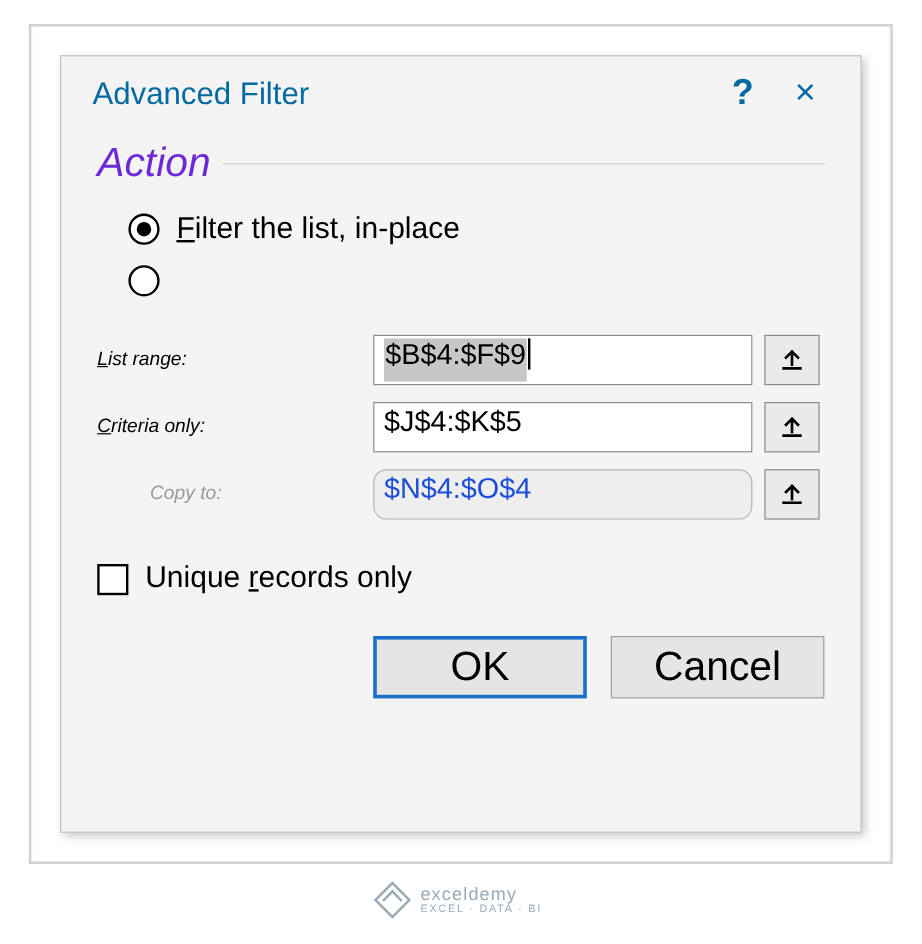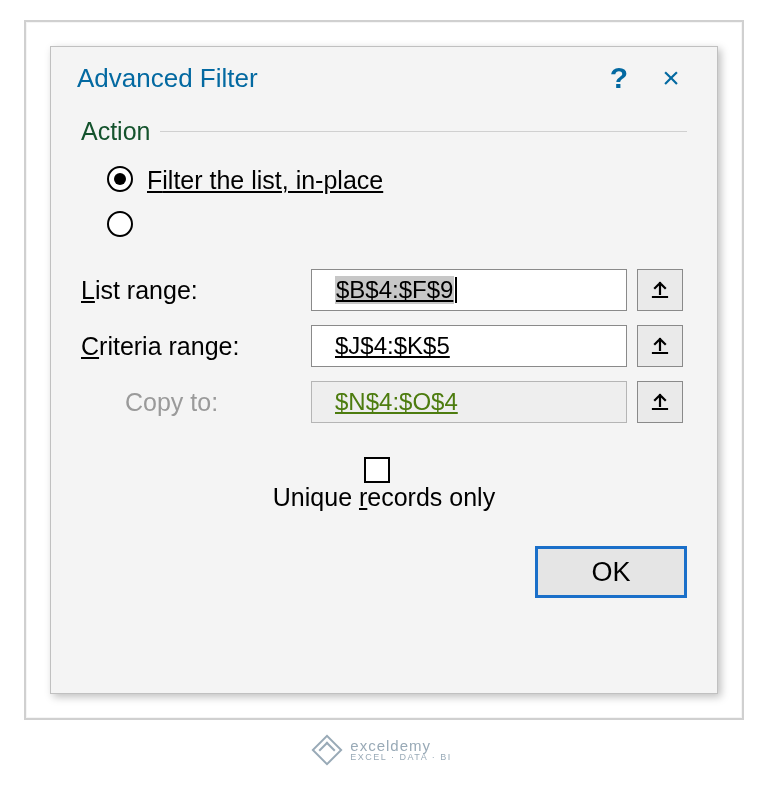--- a/index.html
+++ b/index.html
@@ -64,36 +64,37 @@
     display: flex;
     flex-direction: column;
   }
 
   .group-label-row {
     display: flex;
     align-items: center;
     margin-bottom: 12px;
   }
   .group-label {
-    font-size: 25px;
-    color: #14532d;
+    font-size: 34px;
+    color: #6d28d9;
     margin-right: 10px;
+    font-style: italic;
   }
   .group-line {
     flex: 1;
     height: 1px;
     background: #d0d0d0;
   }
 
   .radio-row {
     display: flex;
+    align-items: center;
     margin: 8px 0 8px 26px;
     font-size: 25px;
     color: #000;
-    text-decoration: underline;
   }
   .radio {
     width: 26px;
     height: 26px;
     border: 2px solid #000;
     border-radius: 50%;
     margin-right: 14px;
     display: flex;
     align-items: center;
     justify-content: center;
@@ -110,47 +111,47 @@
 
   .field-grid {
     margin-top: 24px;
     display: grid;
     grid-template-columns: 220px 1fr 50px;
     row-gap: 14px;
     column-gap: 10px;
     align-items: center;
   }
   .field-label {
-    font-size: 25px;
-    color: #000;
+    font-size: 16px;
+    color: #000;
+    font-style: italic;
   }
   .field-label.disabled { color: #9a9a9a; margin-left: 44px; }
   .field-input {
     height: 42px;
     border: 1.5px solid #8a8a8a;
     background: #fff;
     font-size: 24px;
-    padding: 2px 23px;
+    padding: 2px 8px;
     font-family: inherit;
     display: flex;
-    align-items: center;
-    color: #000;
-    text-decoration: underline;
+    color: #000;
   }
   .field-input.highlight {
     background: #fff;
   }
   .field-input.highlight .sel {
     background: #c7c7c7;
     padding: 0 1px;
   }
   .field-input.disabled {
     background: #eeeeee;
-    color: #4d7c0f;
+    color: #1d4ed8;
     border-color: #b5b5b5;
+    border-radius: 11px;
   }
   .cursor {
     display: inline-block;
     width: 1.5px;
     height: 26px;
     background: #000;
     vertical-align: middle;
     margin-left: 1px;
   }
   .range-btn {
@@ -160,43 +161,42 @@
     background: #eaeaea;
     display: flex;
     align-items: center;
     justify-content: center;
   }
   .range-btn svg { width: 20px; height: 20px; }
 
   .checkbox-row {
     margin-top: 34px;
     display: flex;
-    align-items: center;
+    align-items: flex-end;
     font-size: 25px;
     color: #000;
-    flex-direction: column;
   }
   .checkbox {
     width: 26px;
     height: 26px;
     border: 2px solid #000;
     background: #fff;
     margin-right: 14px;
   }
 
   .button-row {
     margin-top: 34px;
     display: flex;
     justify-content: flex-end;
     gap: 20px;
   }
   .btn {
-    width: 152px;
+    width: 178px;
     height: 52px;
-    font-size: 27px;
+    font-size: 34px;
     display: flex;
     align-items: center;
     justify-content: center;
     background: #e5e5e5;
     border: 1.5px solid #a0a0a0;
     color: #000;
   }
   .btn.primary {
     border: 3px solid #1a6fc9;
     background: #e5e5e5;
@@ -265,21 +265,21 @@
         <div class="field-input highlight">
             <span class="sel">$B$4:$F$9</span>
             <span class="cursor"></span>
           </div>
         <div class="range-btn">
           <svg viewBox="0 0 20 20">
               <path d="M10 3 L10 14 M10 3 L5 8 M10 3 L15 8 M3 17 L17 17" stroke="#000" stroke-width="2.2" fill="none" stroke-linecap="square"></path>
             </svg>
         </div>
 
-        <span class="field-label"><span class="underline-char">C</span><span>riteria range:</span></span>
+        <span class="field-label"><span class="underline-char">C</span><span>riteria only:</span></span>
         <div class="field-input">
             <span>$J$4:$K$5</span>
           </div>
         <div class="range-btn">
           <svg viewBox="0 0 20 20">
               <path d="M10 3 L10 14 M10 3 L5 8 M10 3 L15 8 M3 17 L17 17" stroke="#000" stroke-width="2.2" fill="none" stroke-linecap="square"></path>
             </svg>
         </div>
 
         <span class="field-label disabled">Copy to:</span>
@@ -294,20 +294,21 @@
 
       </div>
 
       <div class="checkbox-row">
         <span class="checkbox"></span>
         <span><span>Unique </span><span class="underline-char">r</span><span>ecords only</span></span>
       </div>
 
       <div class="button-row">
         <div class="btn primary">OK</div>
+        <div class="btn">Cancel</div>
       </div>
 
     </div>
   </div>
 </div>
 
 <div class="watermark">
   <div class="wm-logo"></div>
   <div class="wm-text">
     <span>exceldemy</span>

